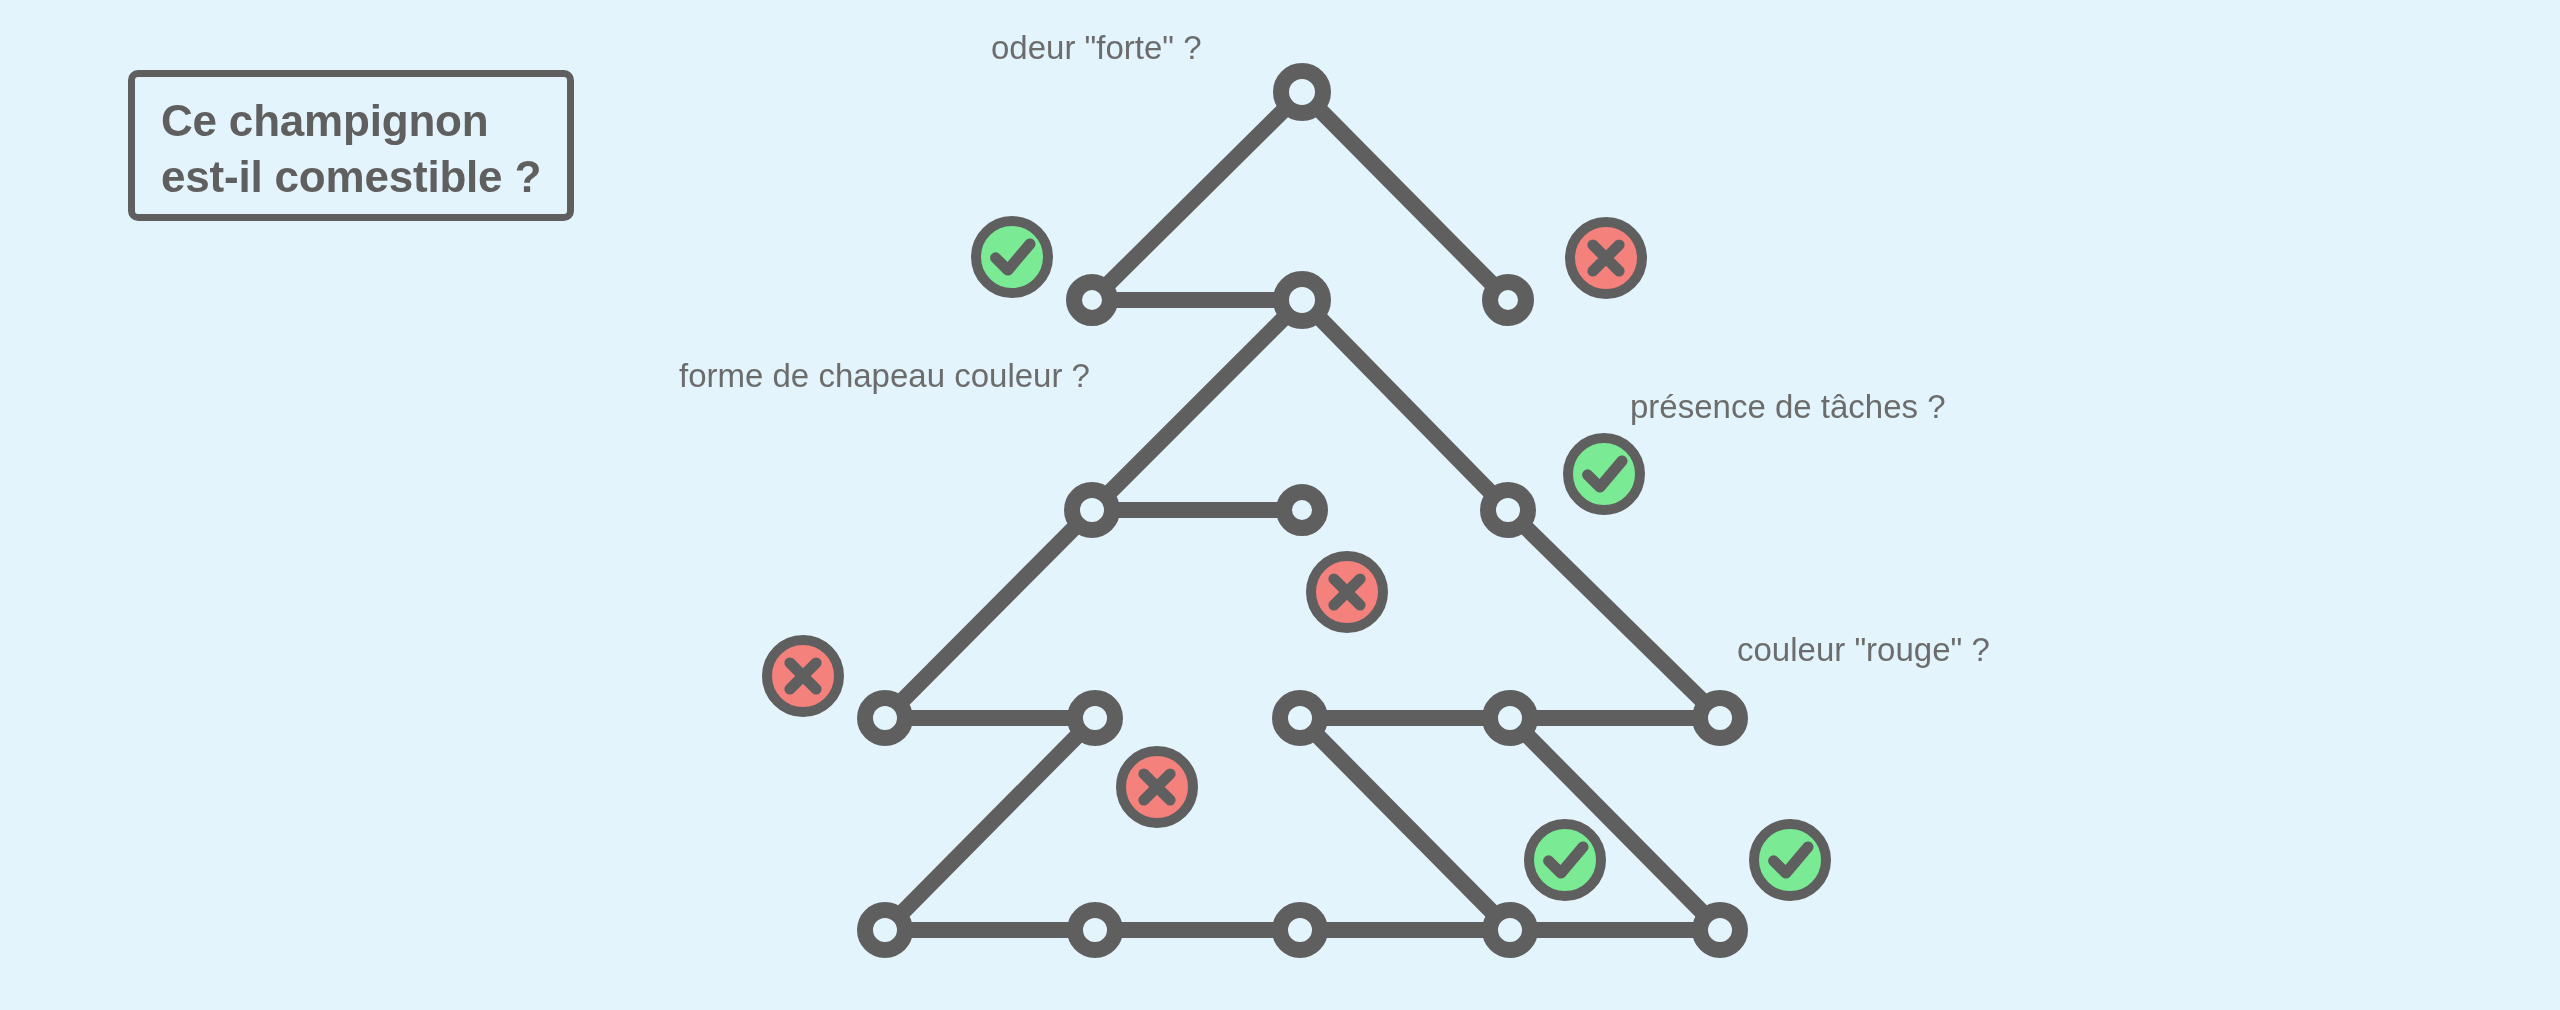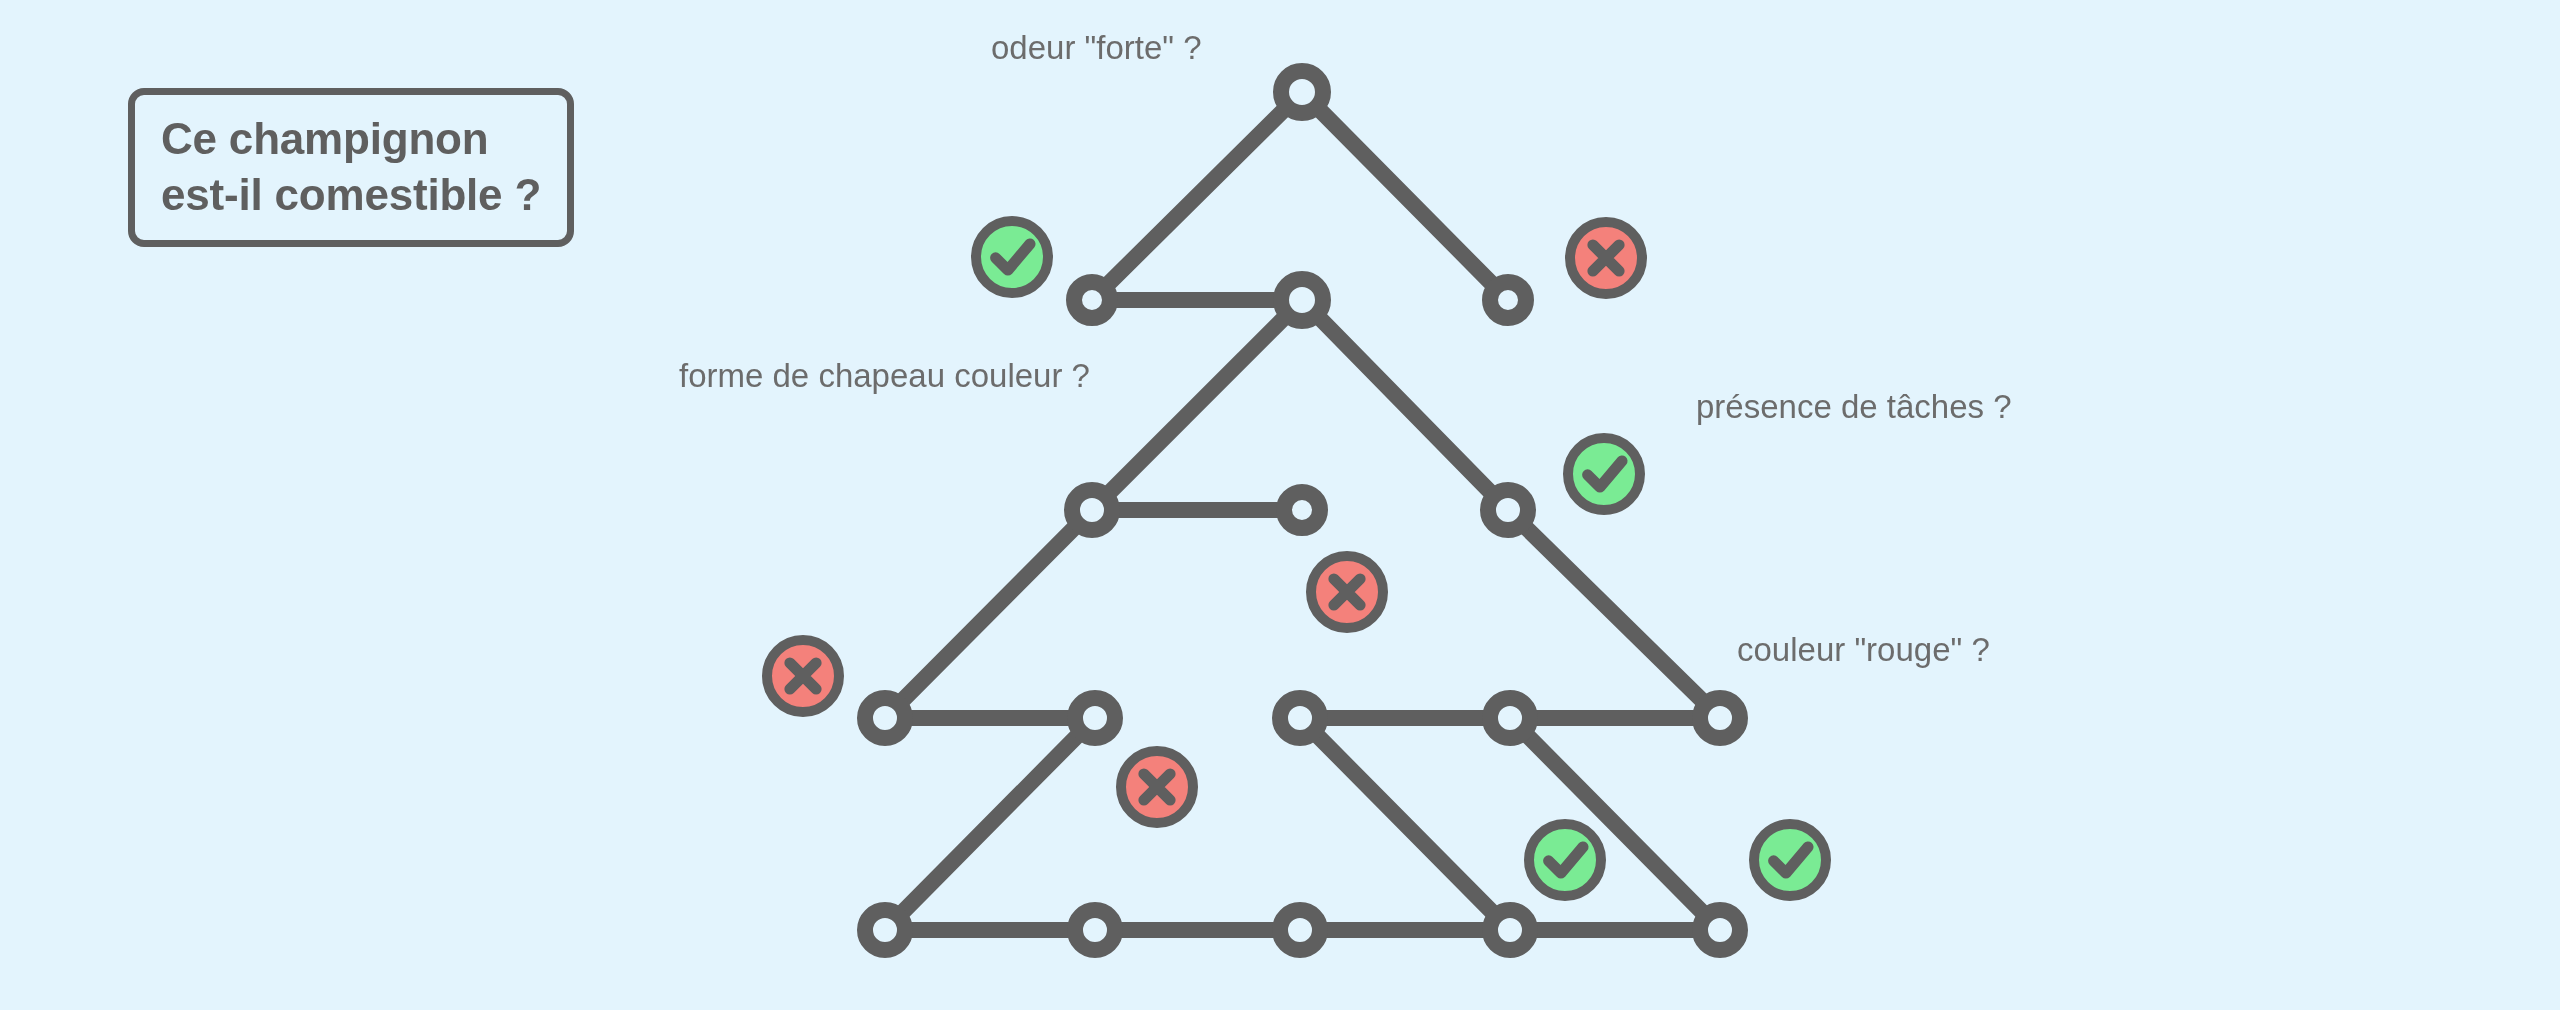--- a/index.html
+++ b/index.html
@@ -23,24 +23,24 @@
   #tree-svg {
     position: absolute;
     left: 0;
     top: 0;
     width: 2560px;
     height: 1010px;
   }
   .title-card {
     position: absolute;
     left: 128px;
-    top: 88px;
+    top: 70px;
     border: 7px solid #5f5f5f;
-    border-radius: 16px;
-    padding: 16px 26px 16px 26px;
+    border-radius: 10px;
+    padding: 16px 26px 8px 26px;
     background: transparent;
     box-sizing: border-box;
   }
   .title-card-text {
     font-size: 44px;
     font-weight: bold;
     line-height: 1.28;
     color: #5f5f5f;
     letter-spacing: -0.2px;
     white-space: pre-line;
@@ -136,17 +136,17 @@
   </svg>
 
   <div class="title-card">
     <p class="title-card-text">Ce champignon
 est-il comestible ?</p>
   </div>
 
   <div id="labels-layer">
       <div class="q-label" style="left: 991px; top: 31px;">odeur "forte" ?</div>
       <div class="q-label" style="left: 679px; top: 359px;">forme de chapeau couleur ?</div>
-      <div class="q-label" style="left: 1696px; top: 390px;">présence de tâches ?</div>
+      <div class="q-label" style="left: 1630px; top: 390px;">présence de tâches ?</div>
       <div class="q-label" style="left: 1737px; top: 633px;">couleur "rouge" ?</div>
     </div>
 
 </div>
 
 </body></html>

